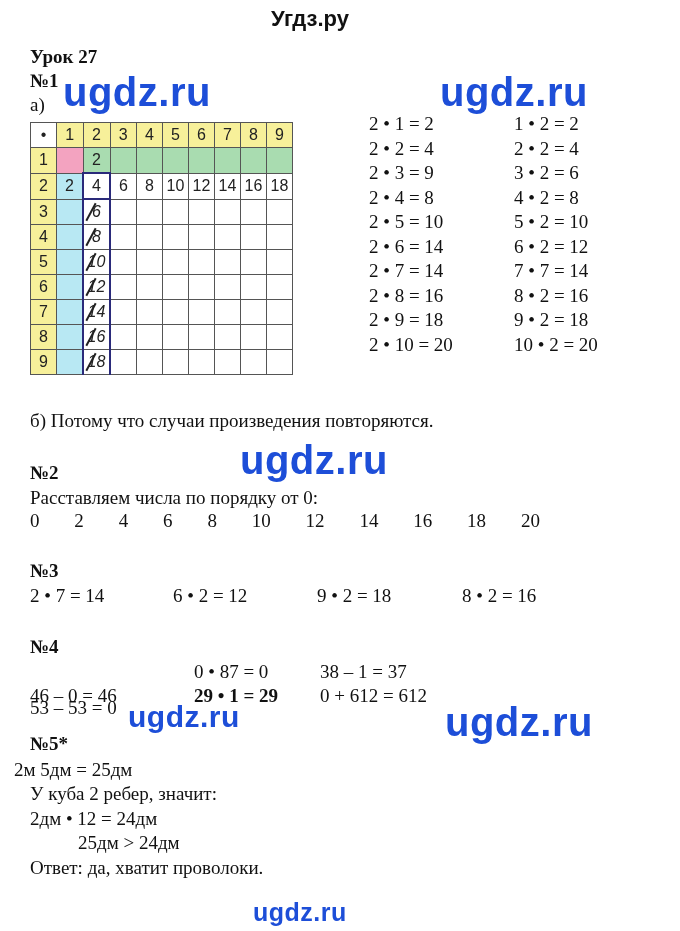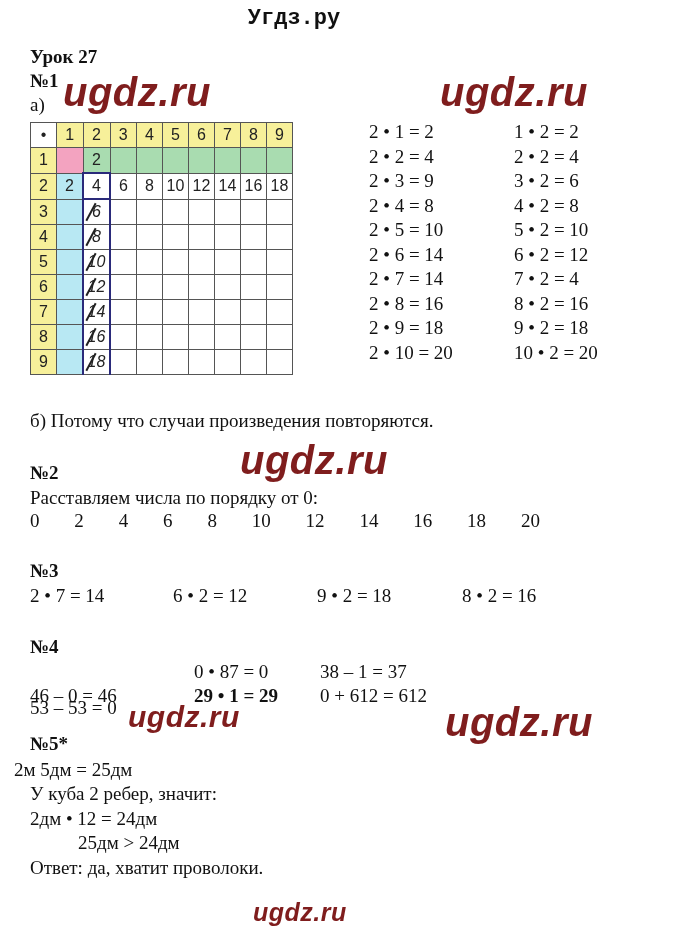--- a/index.html
+++ b/index.html
@@ -1,35 +1,35 @@
 <!DOCTYPE html>
 <html><head>
 <meta charset="utf-8">
 <style>
   html, body { margin:0; padding:0; background:#fff; }
   body { width:680px; height:931px; position:relative; overflow:hidden; color:#111; font-family:"Liberation Serif", serif; }
   .abs { position:absolute; }
-  .site-title { left:0; width:588px; top:6px; text-align:center; font-family:Liberation Mono, monospace; font-weight:bold; font-size:22px; color:#111; }
-  .wm { font-family:"Liberation Sans", sans-serif; font-weight:bold; color:#7f1d1d; letter-spacing:0.5px;font-style:italic; }
+  .site-title { left:16px; width:588px; top:6px; text-align:center; font-family:Liberation Sans, sans-serif; font-weight:bold; font-size:22px; color:#111; }
+  .wm { font-family:"Liberation Sans", sans-serif; font-weight:bold; color:#1d4ed8; letter-spacing:0.5px; }
   .wm-big { font-size:40px; }
   .wm-mid { font-size:30px; }
   .wm-small { font-size:25px; }
   .h { font-weight:bold; font-size:19px; }
   .t { font-size:19px; line-height:24px; white-space:nowrap; }
   table.grid { border-collapse:collapse; font-family:"Liberation Sans", sans-serif; }
   table.grid td { width:25px; height:24px; padding:0; border:1px solid #555; text-align:center; font-size:16px; color:#222; }
   td.hdr { background:#f7f09a; }
   td.corner { background:#fff; color:#c0306a; font-size:12px; }
   td.pink { background:#f3a3c0; }
   td.green { background:#a9dcb0; }
   td.blue { background:#b8e8f3; }
   td.mag { color:#b52a6e; }
   td.strike { font-style:italic; position:relative; color:#222; }
   td.strike span.s { position:absolute; left:6px; top:2px; width:2px; height:20px; background:#222; transform:rotate(28deg); }
-  .eq-col { display:flex; flex-direction:column;margin-top:8px; }
+  .eq-col { display:flex; flex-direction:column; }
   .eq-col div { font-size:19px; line-height:24.5px; white-space:nowrap; }
 </style>
 </head>
 <body>
 
 <div class="abs site-title">Угдз.ру</div>
 
 <div class="abs h" style="left:30px;top:46px;">Урок 27</div>
 <div class="abs h" style="left:30px;top:70px;">№1</div>
 <div class="abs t" style="left:30px;top:93px;">а)</div>
@@ -176,21 +176,21 @@
   <div>2 • 9 = 18</div>
   <div>2 • 10 = 20</div>
 </div>
 <div class="abs eq-col" style="left:514px;top:112px;">
   <div>1 • 2 = 2</div>
   <div>2 • 2 = 4</div>
   <div>3 • 2 = 6</div>
   <div>4 • 2 = 8</div>
   <div>5 • 2 = 10</div>
   <div>6 • 2 = 12</div>
-  <div>7 • 2 = 4</div>
+  <div>7 • 7 = 14</div>
   <div>8 • 2 = 16</div>
   <div>9 • 2 = 18</div>
   <div>10 • 2 = 20</div>
 </div>
 
 <div class="abs t" style="left:30px;top:409px;">б) Потому что случаи произведения повторяются.</div>
 
 <div class="abs wm wm-big" style="left:240px;top:438px;">ugdz.ru</div>
 
 <div class="abs h" style="left:30px;top:462px;">№2</div>

